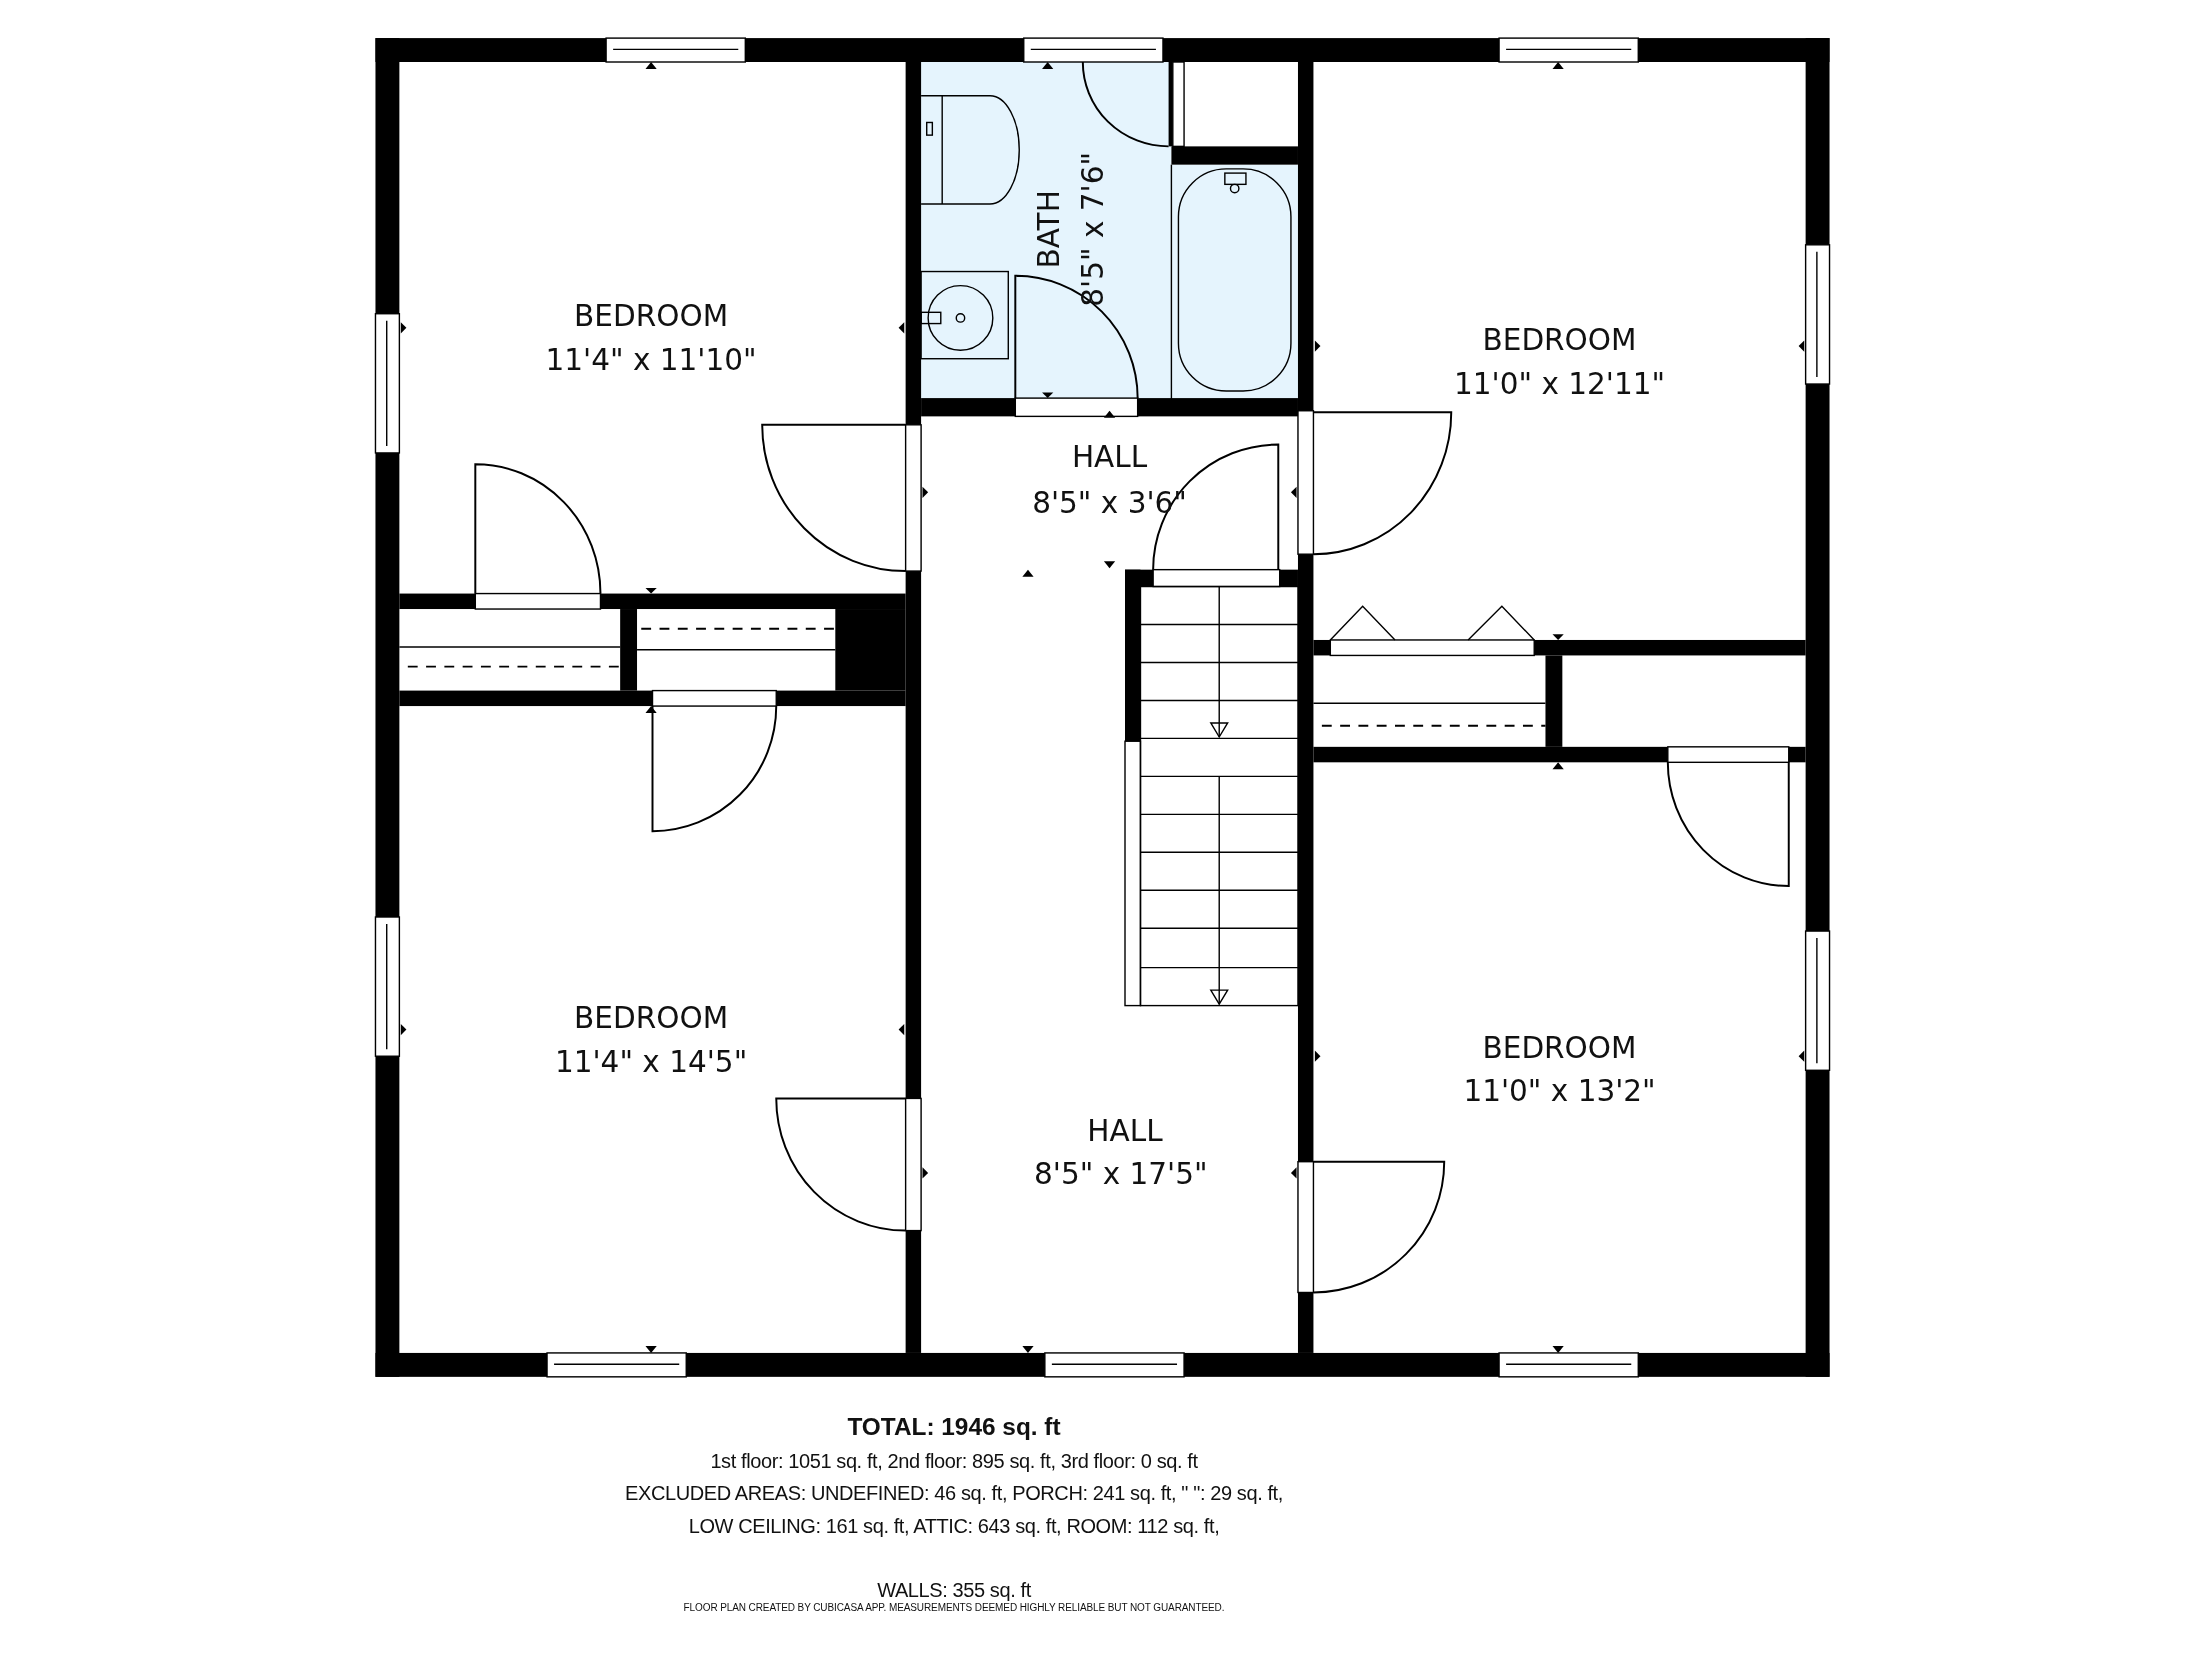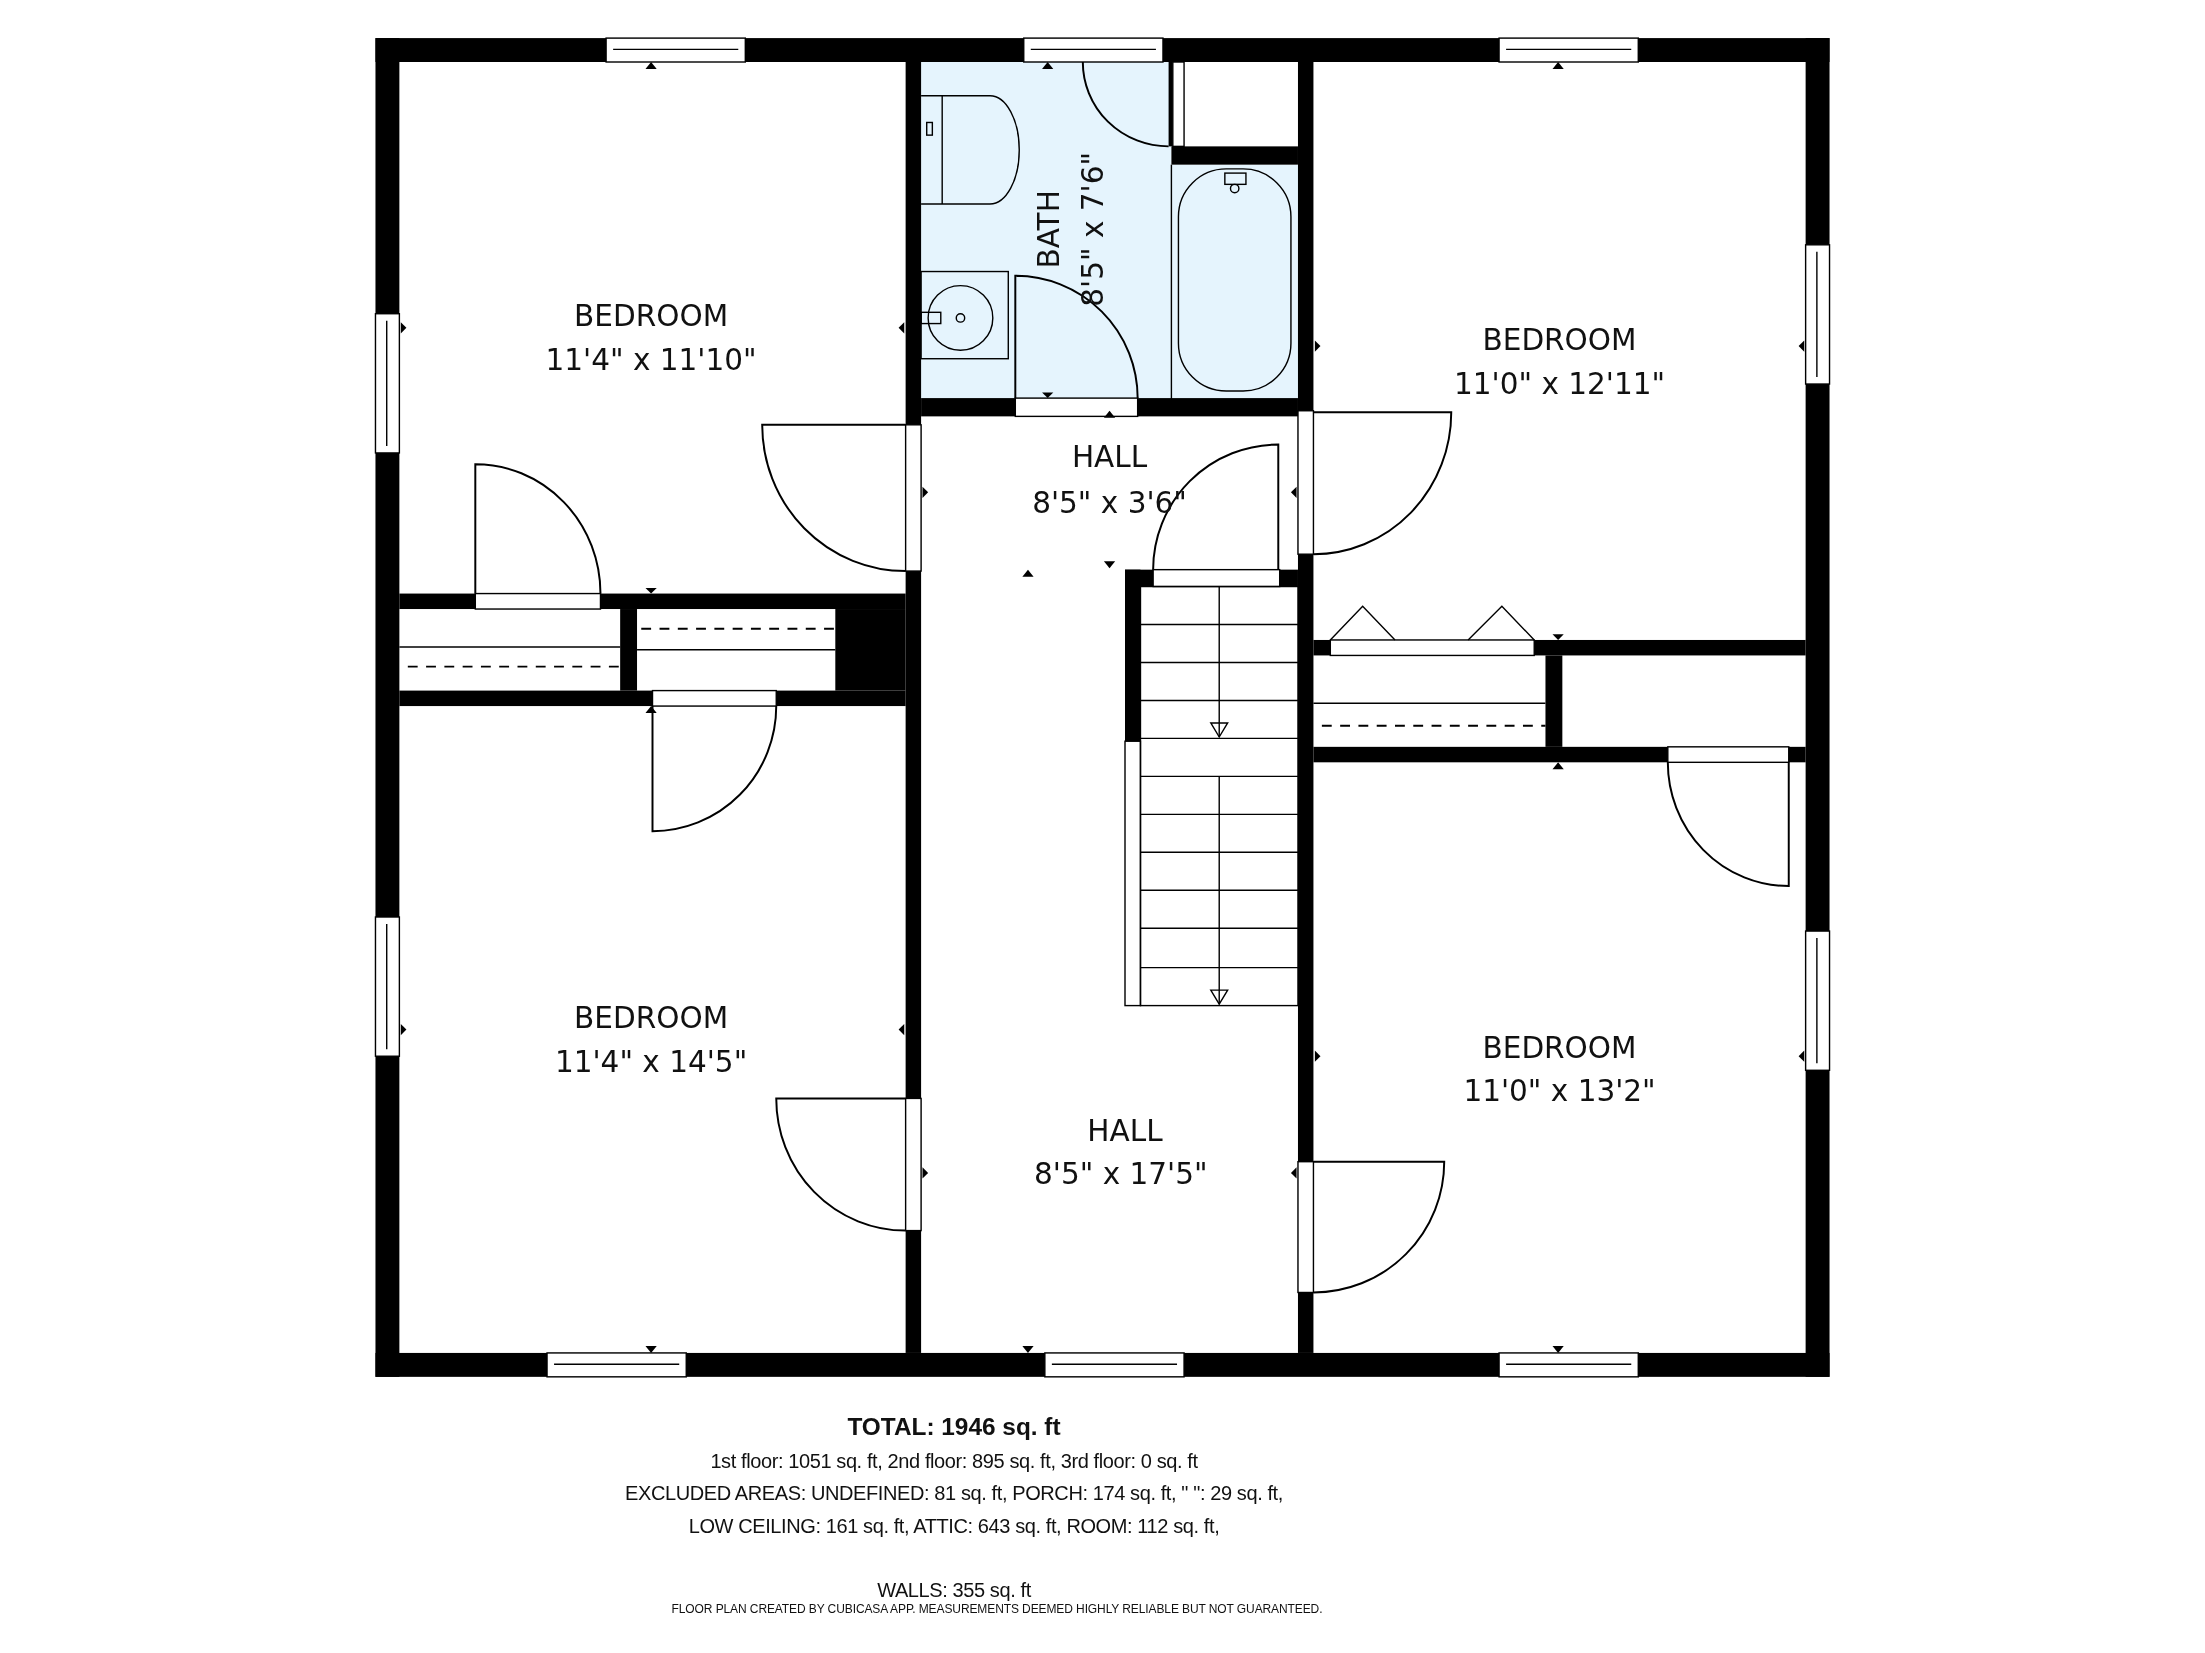--- a/index.html
+++ b/index.html
@@ -13,21 +13,21 @@
   .bathfill { fill: #e5f4fd; }
   .tri { fill: #000000; }
   .room-label { font-family: "DejaVu Sans", sans-serif; font-size: 21px; fill: #111111; text-anchor: middle; }
   .footer { position: absolute; left: 0; width: 1908px; text-align: center; font-family: "Liberation Sans Narrow", "Liberation Sans", sans-serif; color: #111; }
   .footer-total { top: 1413px; font-size: 24.4px; font-weight: bold; }
   .footer-line { font-size: 20px; letter-spacing: -0.4px; }
   .footer-l1 { top: 1450px; }
   .footer-l2 { top: 1482px; }
   .footer-l3 { top: 1515px; }
   .footer-l4 { top: 1547px; }
-  .footer-disclaimer { top: 1599px; font-size: 12px; letter-spacing: -0.1px; margin-left: 43px; }
+  .footer-disclaimer { top: 1599px; font-size: 10px; letter-spacing: -0.1px; }
 </style>
 </head>
 <body>
 
 <svg id="plan" viewBox="0 0 1568 1176" xmlns="http://www.w3.org/2000/svg">
 
   <g>
     <rect class="bathfill" x="655" y="44" width="178" height="240"></rect>
     <rect class="bathfill" x="833" y="117" width="90" height="167"></rect>
   </g>
@@ -252,17 +252,17 @@
     </g>
     <g>
       <text class="room-label" x="1109" y="752">BEDROOM</text>
       <text class="room-label" x="1109" y="783">11'0" x 13'2"</text>
     </g>
   </g>
 </svg>
 
 <div class="footer footer-total">TOTAL: 1946 sq. ft</div>
 <div class="footer footer-line footer-l1">1st floor: 1051 sq. ft, 2nd floor: 895 sq. ft, 3rd floor: 0 sq. ft</div>
-<div class="footer footer-line footer-l2">EXCLUDED AREAS: UNDEFINED: 81 sq. ft, PORCH: 174 sq. ft, " ": 29 sq. ft,</div>
+<div class="footer footer-line footer-l2">EXCLUDED AREAS: UNDEFINED: 46 sq. ft, PORCH: 241 sq. ft, " ": 29 sq. ft,</div>
 <div class="footer footer-line footer-l3">LOW CEILING: 161 sq. ft, ATTIC: 643 sq. ft, ROOM: 112 sq. ft,</div>
 <div class="footer footer-line footer-l4" style="top:1579px;">WALLS: 355 sq. ft</div>
 <div class="footer footer-disclaimer" style="top:1602px;">FLOOR PLAN CREATED BY CUBICASA APP. MEASUREMENTS DEEMED HIGHLY RELIABLE BUT NOT GUARANTEED.</div>
 
 
 </body></html>

